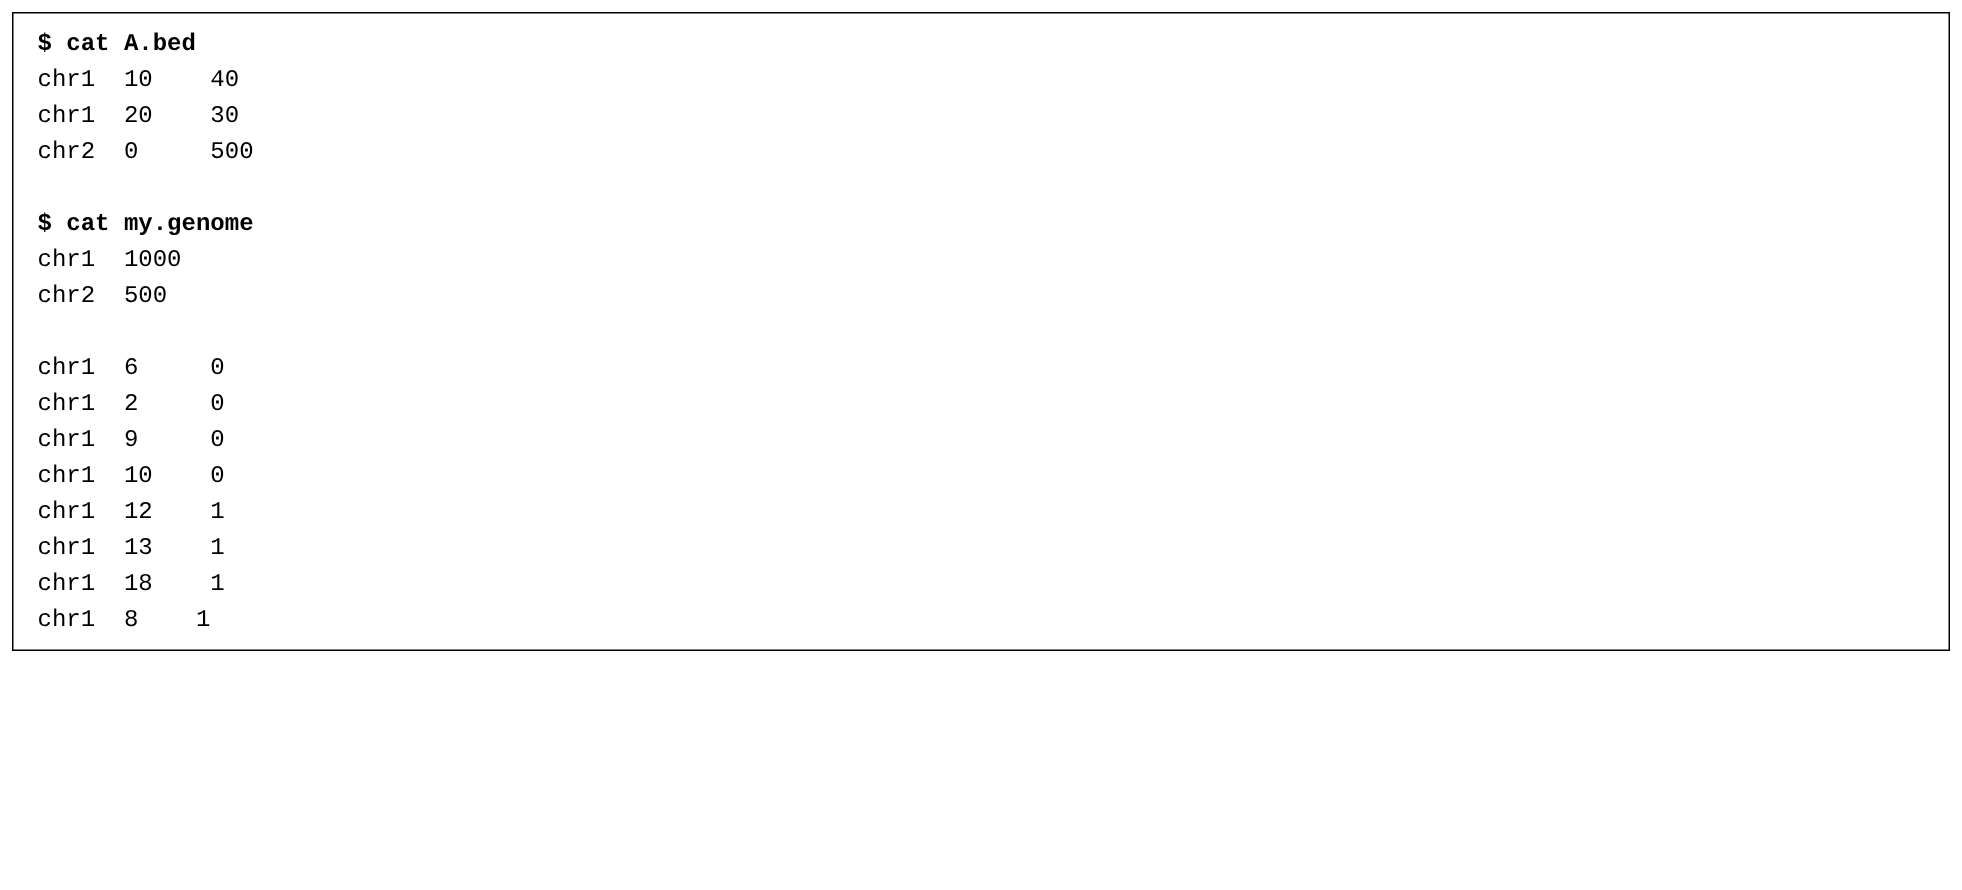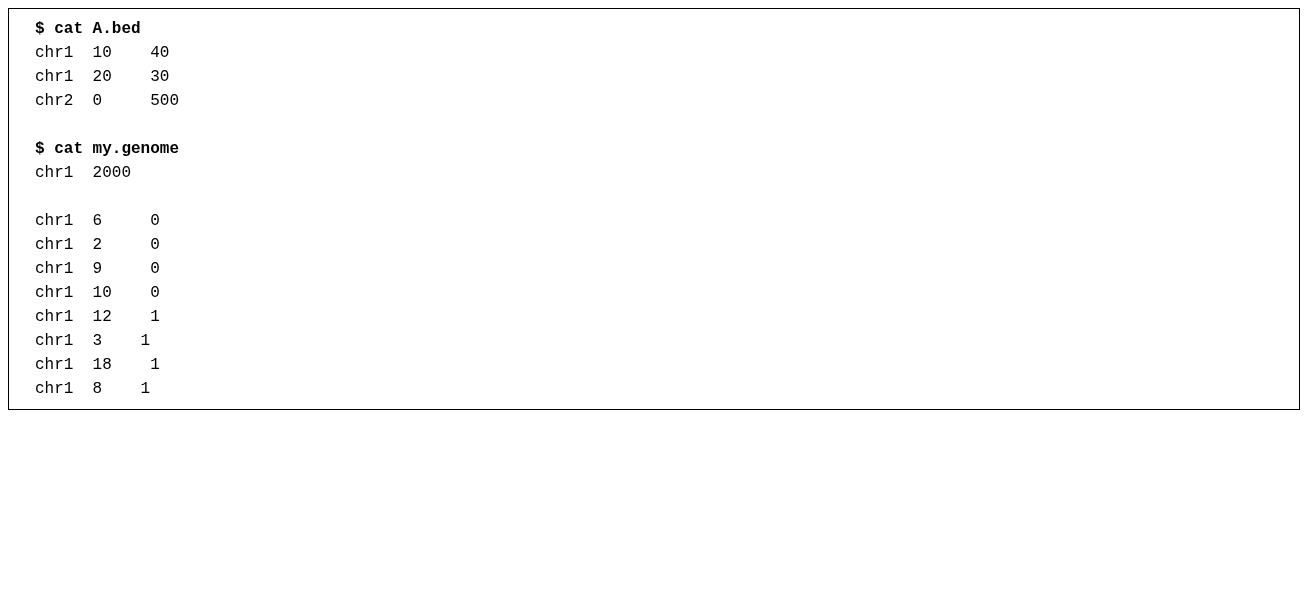--- a/index.html
+++ b/index.html
@@ -10,21 +10,21 @@
     body {
       background: #ffffff;
       font-family: "Courier New", Courier, monospace;
       font-size: 16px;
       line-height: 1.5;
       padding: 8px;
       width: 1308px;
     }
     .terminal-box {
       border: 1px solid #000000;
-      padding: 8px 26px;
+      padding: 8px 16px;
       background: #ffffff;
     }
     .line {
       white-space: pre;
       min-height: 1.5em;
     }
     .bold {
       font-weight: bold;
     }
     .red {
@@ -35,23 +35,24 @@
 </head>
 <body>
 
 <div class="terminal-box">
   <div class="line bold">$ cat A.bed</div>
   <div class="line">chr1  10    40</div>
   <div class="line">chr1  20    30</div>
   <div class="line">chr2  0     500</div>
   <div class="line"></div>
   <div class="line bold">$ cat my.genome</div>
-  <div class="line">chr1  2000</div>
+  <div class="line">chr1  1000</div>
+  <div class="line">chr2  500</div>
   <div class="line"></div>
   <div class="line">chr1  6     0</div>
   <div class="line">chr1  2     0</div>
   <div class="line">chr1  9     0</div>
   <div class="line">chr1  10    0</div>
   <div class="line">chr1  12    1</div>
-  <div class="line">chr1  3    1</div>
+  <div class="line">chr1  13    1</div>
   <div class="line">chr1  18    1</div>
   <div class="line">chr1  8    1</div>
 </div>
 
 </body></html>

